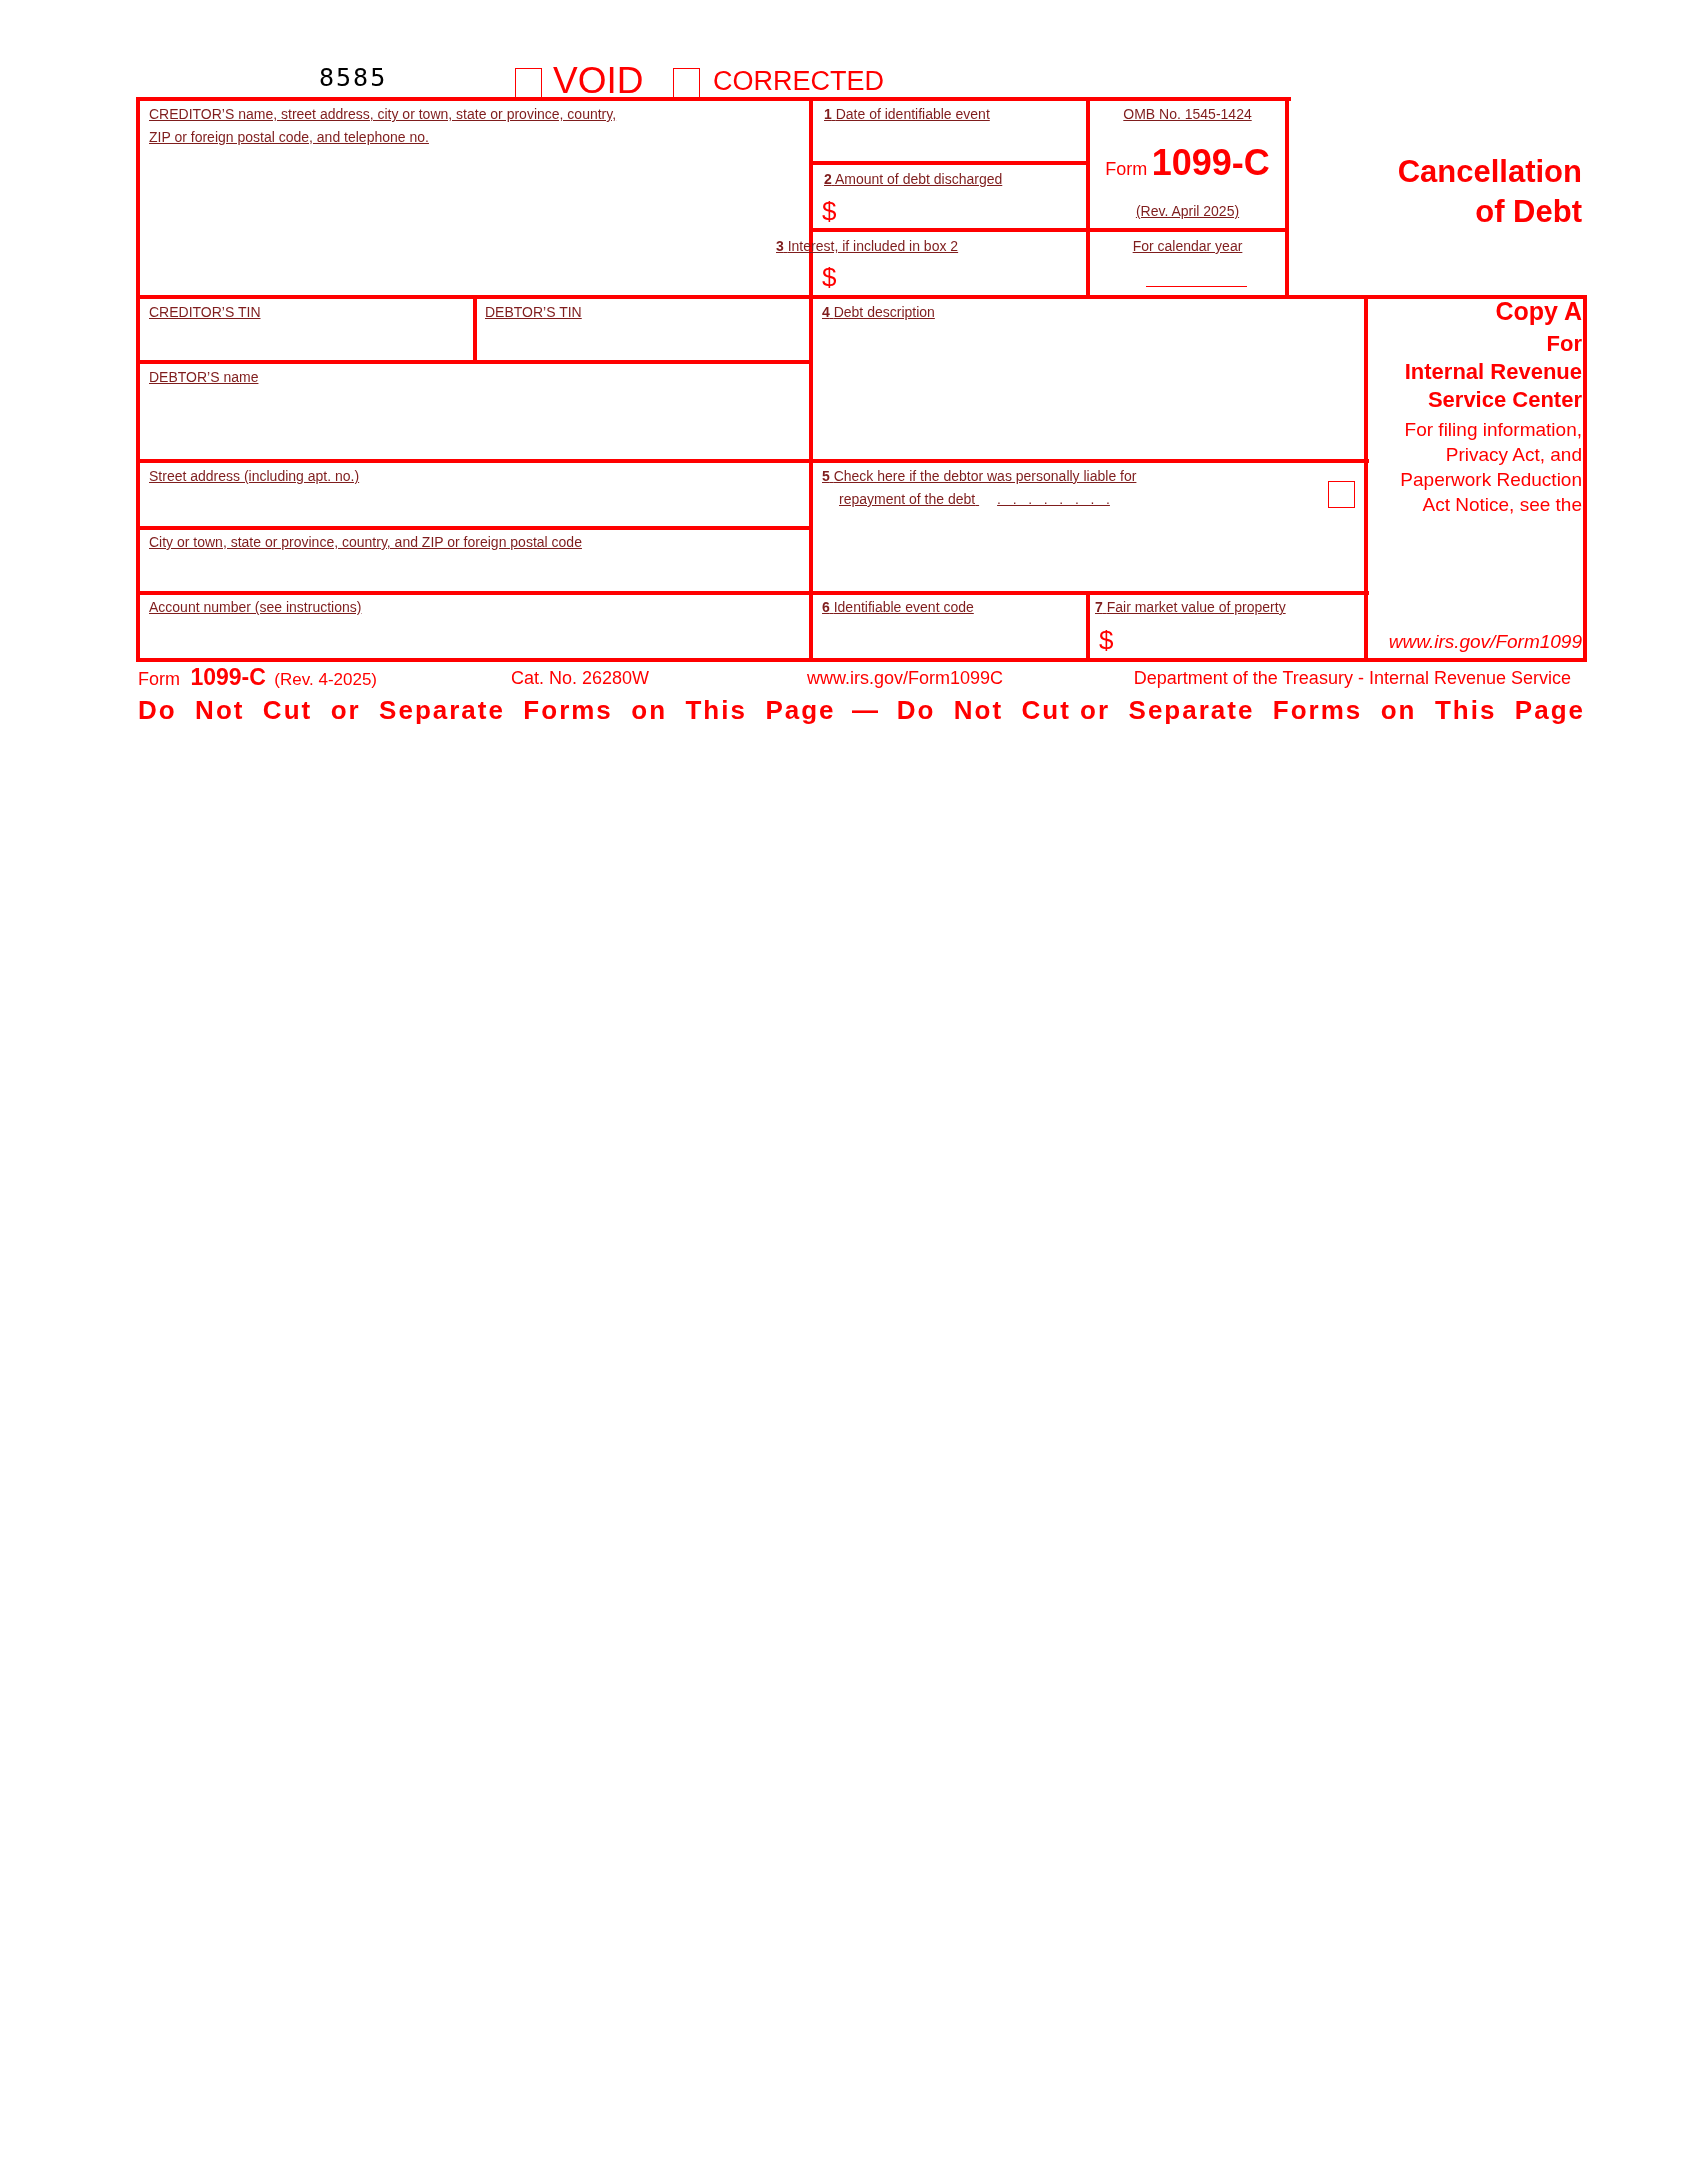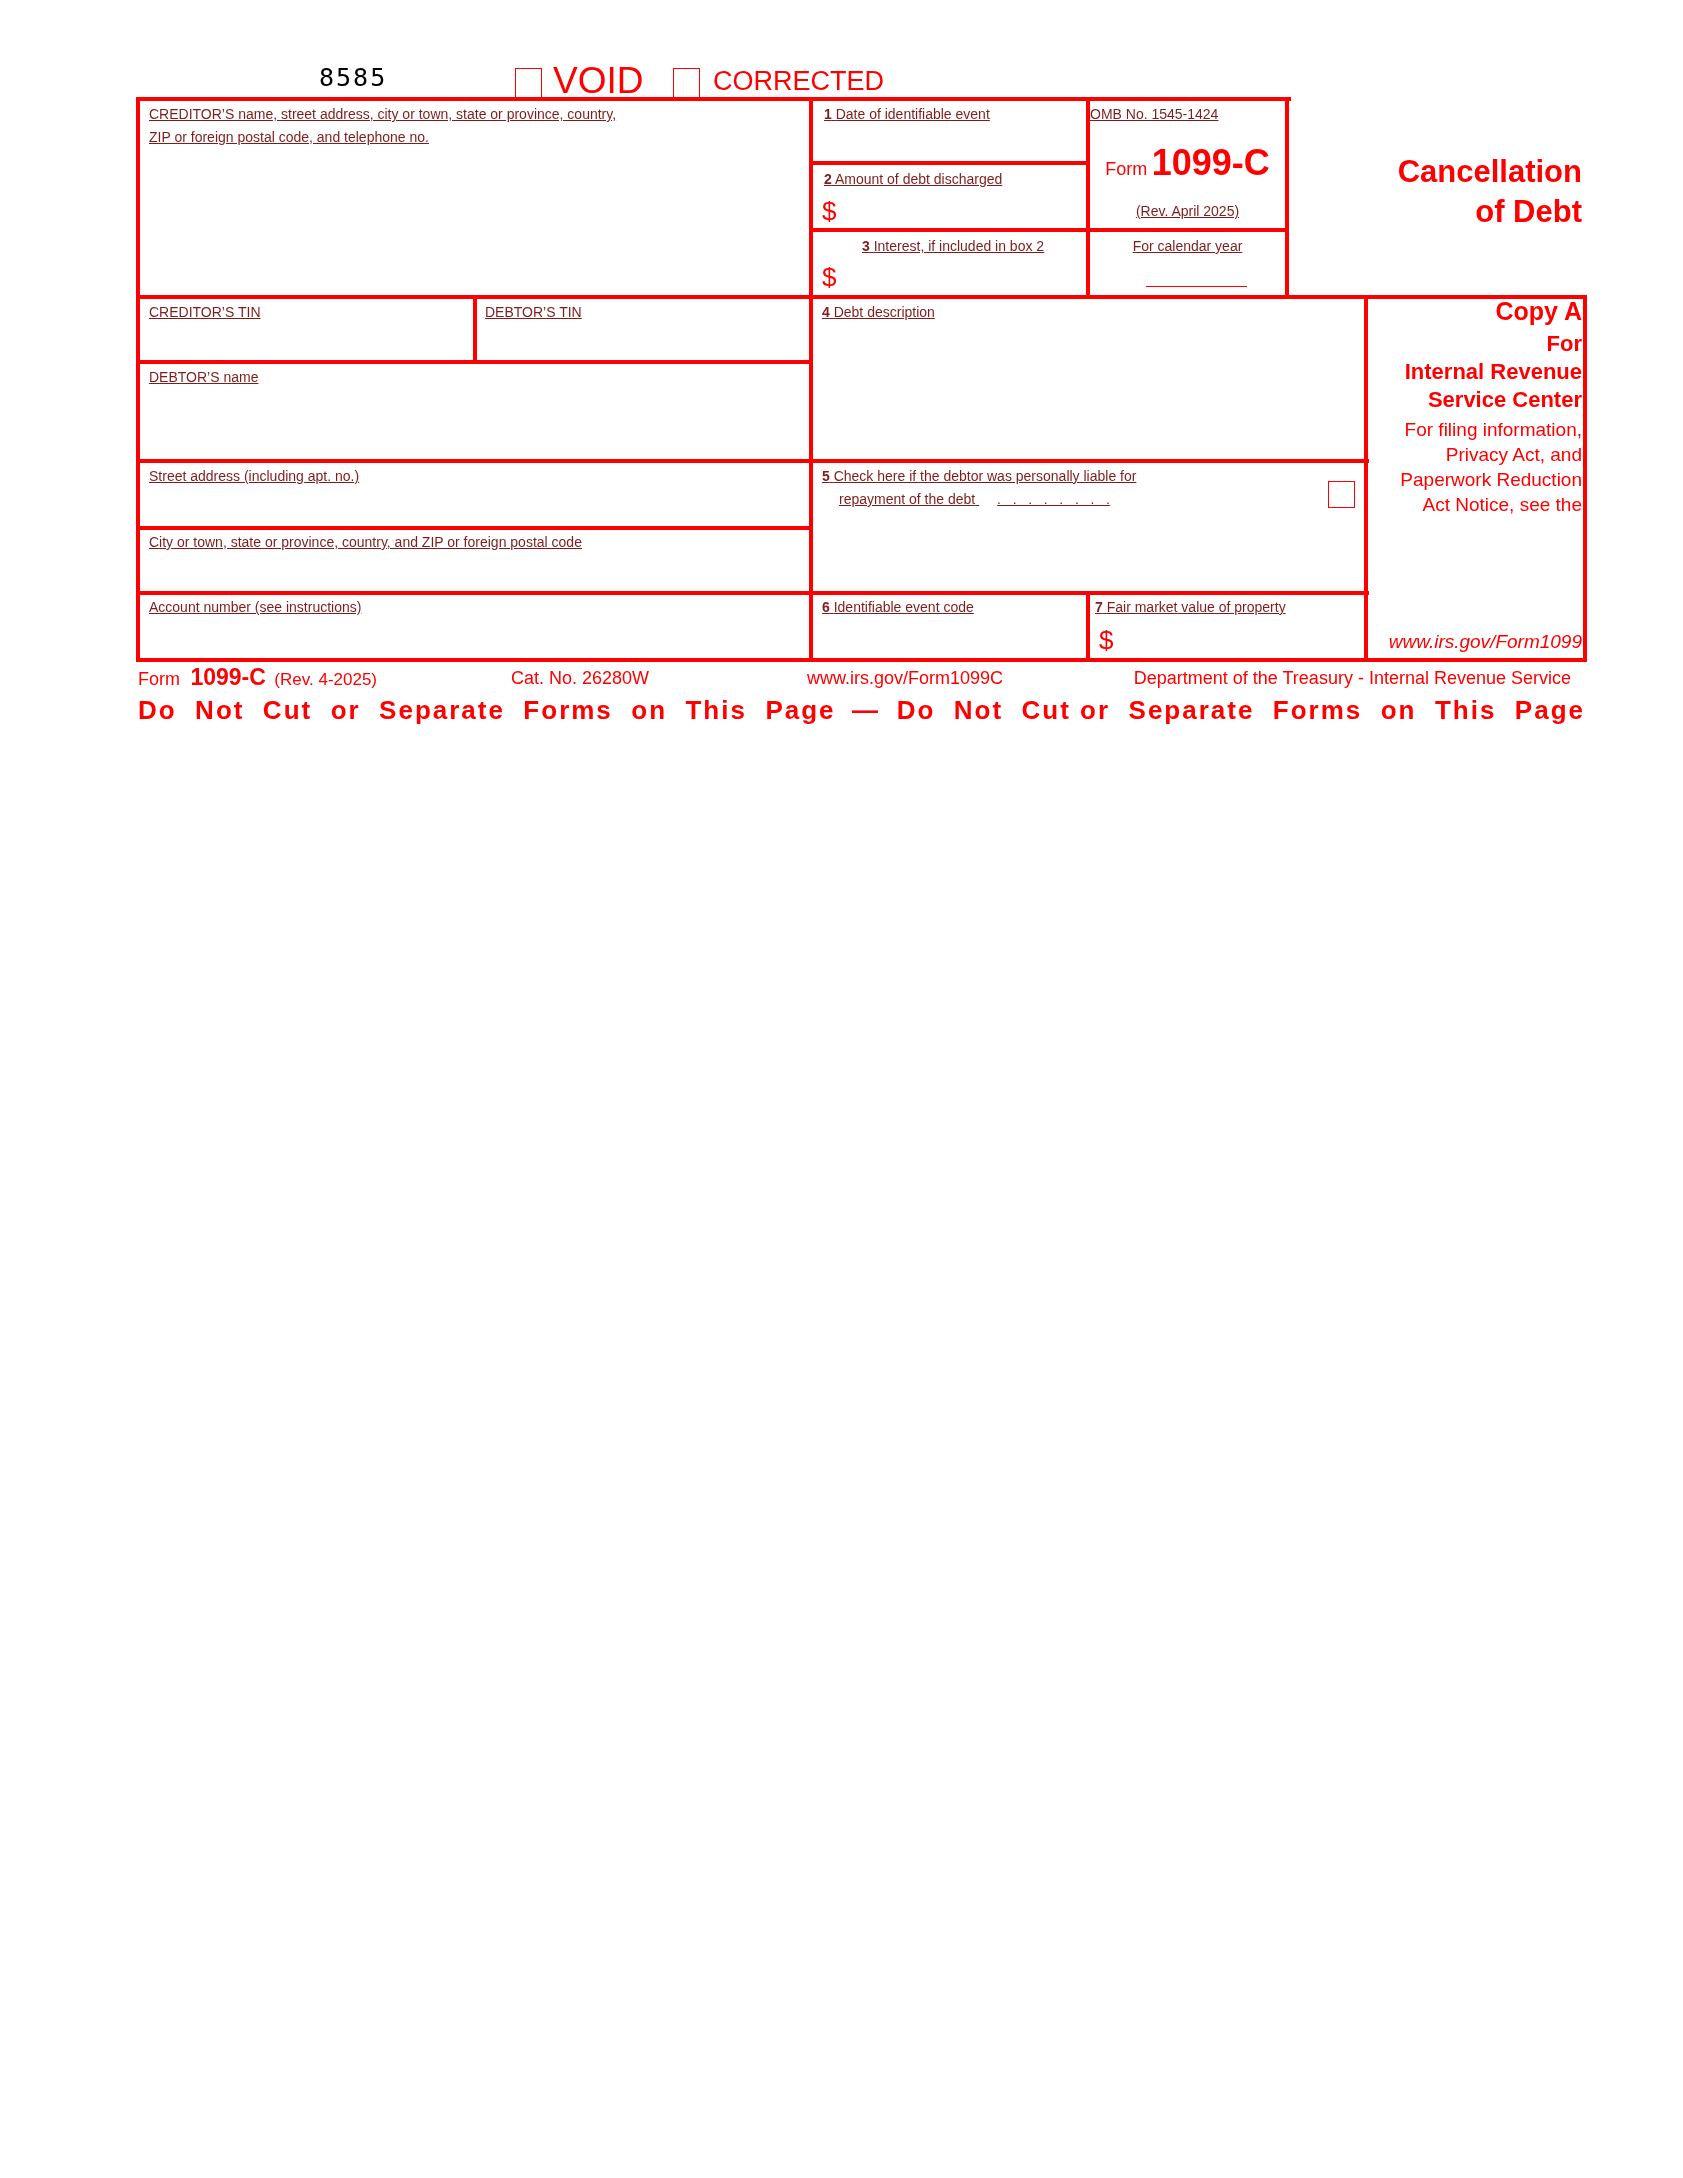--- a/index.html
+++ b/index.html
@@ -67,27 +67,27 @@
   <b>1</b> <span>Date of identifiable event</span>
 </div>
 <div class="abs" style="left:817px; top:129px; width:265px; height:31px;"></div>
 
 <div class="label" style="left:824px; top:168px;">
   <b>2</b> <span>Amount of debt discharged</span>
 </div>
 <div class="dollar" style="left:822px; top:198px;">$</div>
 <div class="abs" style="left:842px; top:194px; width:241px; height:32px;"></div>
 
-<div class="label" style="left:862px; top:235px;">
+<div class="label" style="left:776px; top:235px;">
   <b>3</b> <span>Interest, if included in box 2</span>
 </div>
 <div class="dollar" style="left:822px; top:264px;">$</div>
 <div class="abs" style="left:842px; top:260px; width:241px; height:33px;"></div>
 
-<div class="label" style="left:1090px; width:195px; top:103px; text-align:left;">OMB No. 1545-1424</div>
+<div class="label" style="left:1090px; width:195px; top:103px; text-align:center;">OMB No. 1545-1424</div>
 <div class="abs" style="left:1090px; width:195px; top:143px; text-align:center; white-space:nowrap;">
   <span style="font-size:18px;">Form</span>
   <span style="font-size:36px; font-weight:bold; line-height:40px;">1099-C</span>
 </div>
 <div class="label" style="left:1090px; width:195px; top:200px; text-align:center;">(Rev. April 2025)</div>
 <div class="label" style="left:1090px; width:195px; top:235px; text-align:center;">For calendar year</div>
 <div class="abs" style="left:1146px; top:265px; width:101px; height:22px; border-bottom:1.5px solid #ff0000;"></div>
 
 <div class="abs right" style="left:1307px; width:275px; top:152px; font-weight:bold; font-size:31px; line-height:40px;">
   <div>Cancellation</div>

